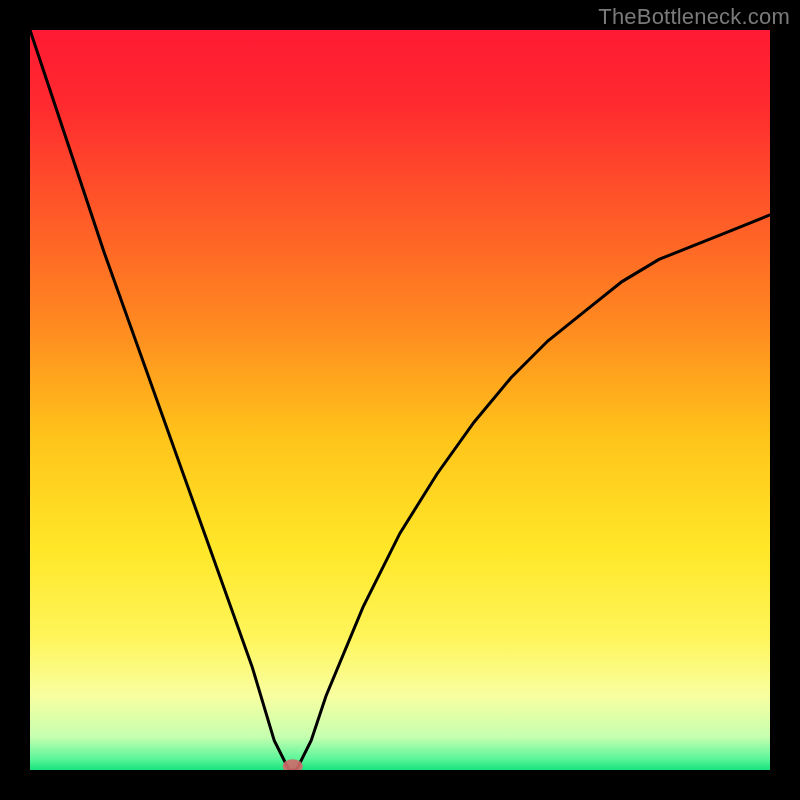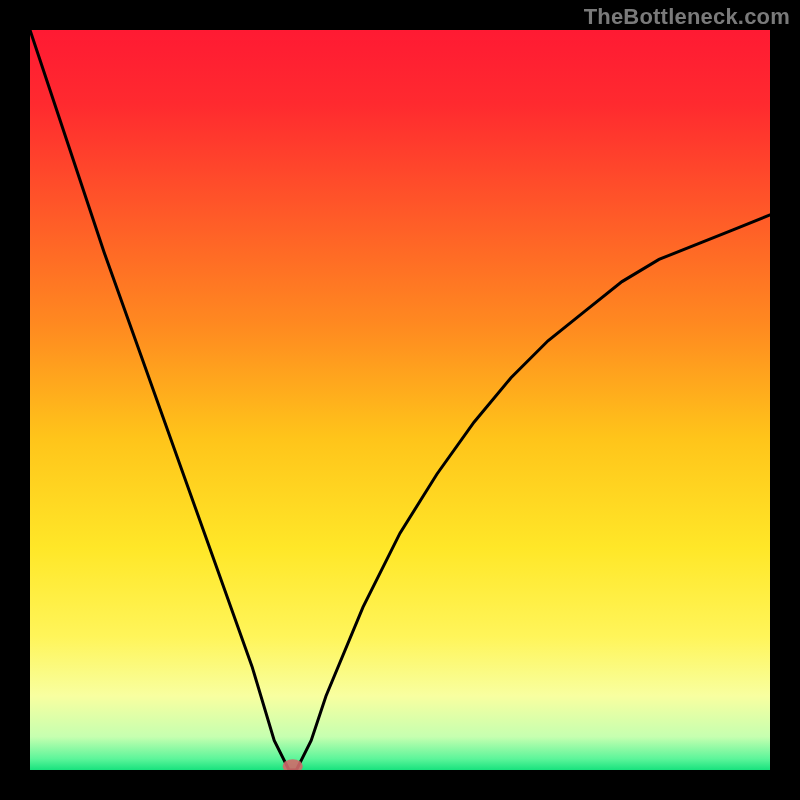--- a/index.html
+++ b/index.html
@@ -16,21 +16,21 @@
     width: 800px;
     height: 800px;
     background: #000;
   }
   .watermark {
     position: absolute;
     top: 4px;
     right: 10px;
     color: #7a7a7a;
     font-size: 22px;
-    font-weight: 700;
+    font-weight: 400;
     letter-spacing: 0.2px;
     z-index: 10;
   }
   .plot {
     position: absolute;
     left: 30px;
     top: 30px;
     width: 740px;
     height: 740px;
   }

